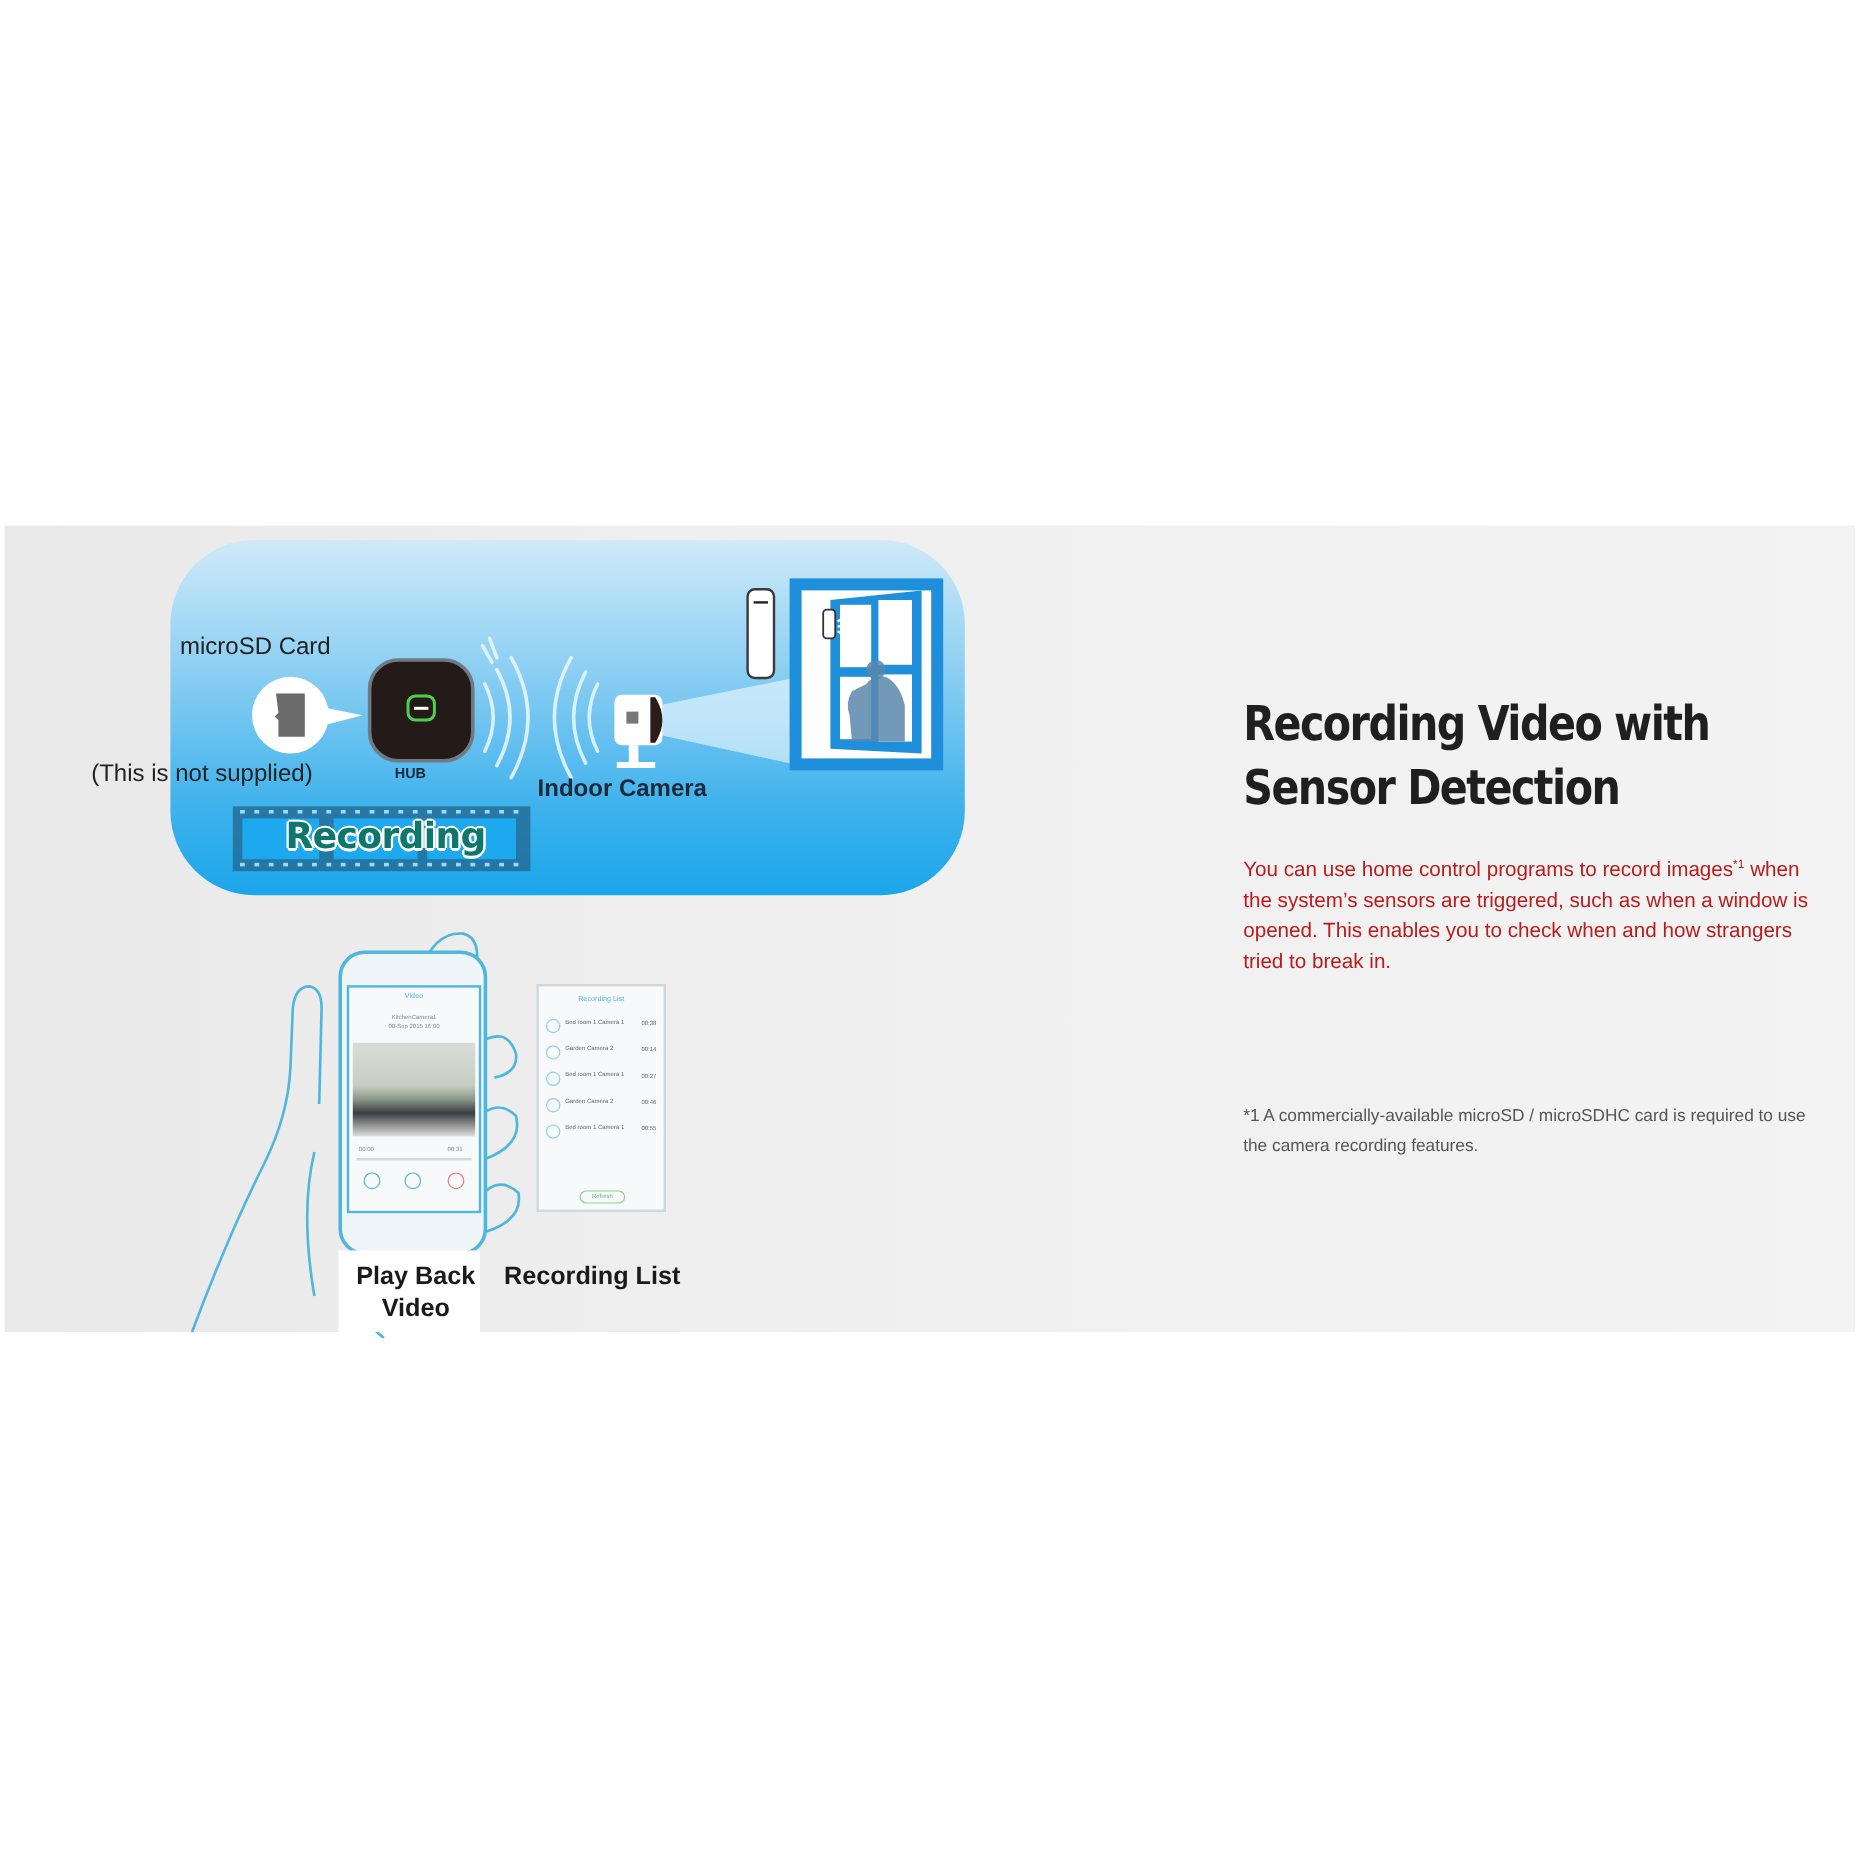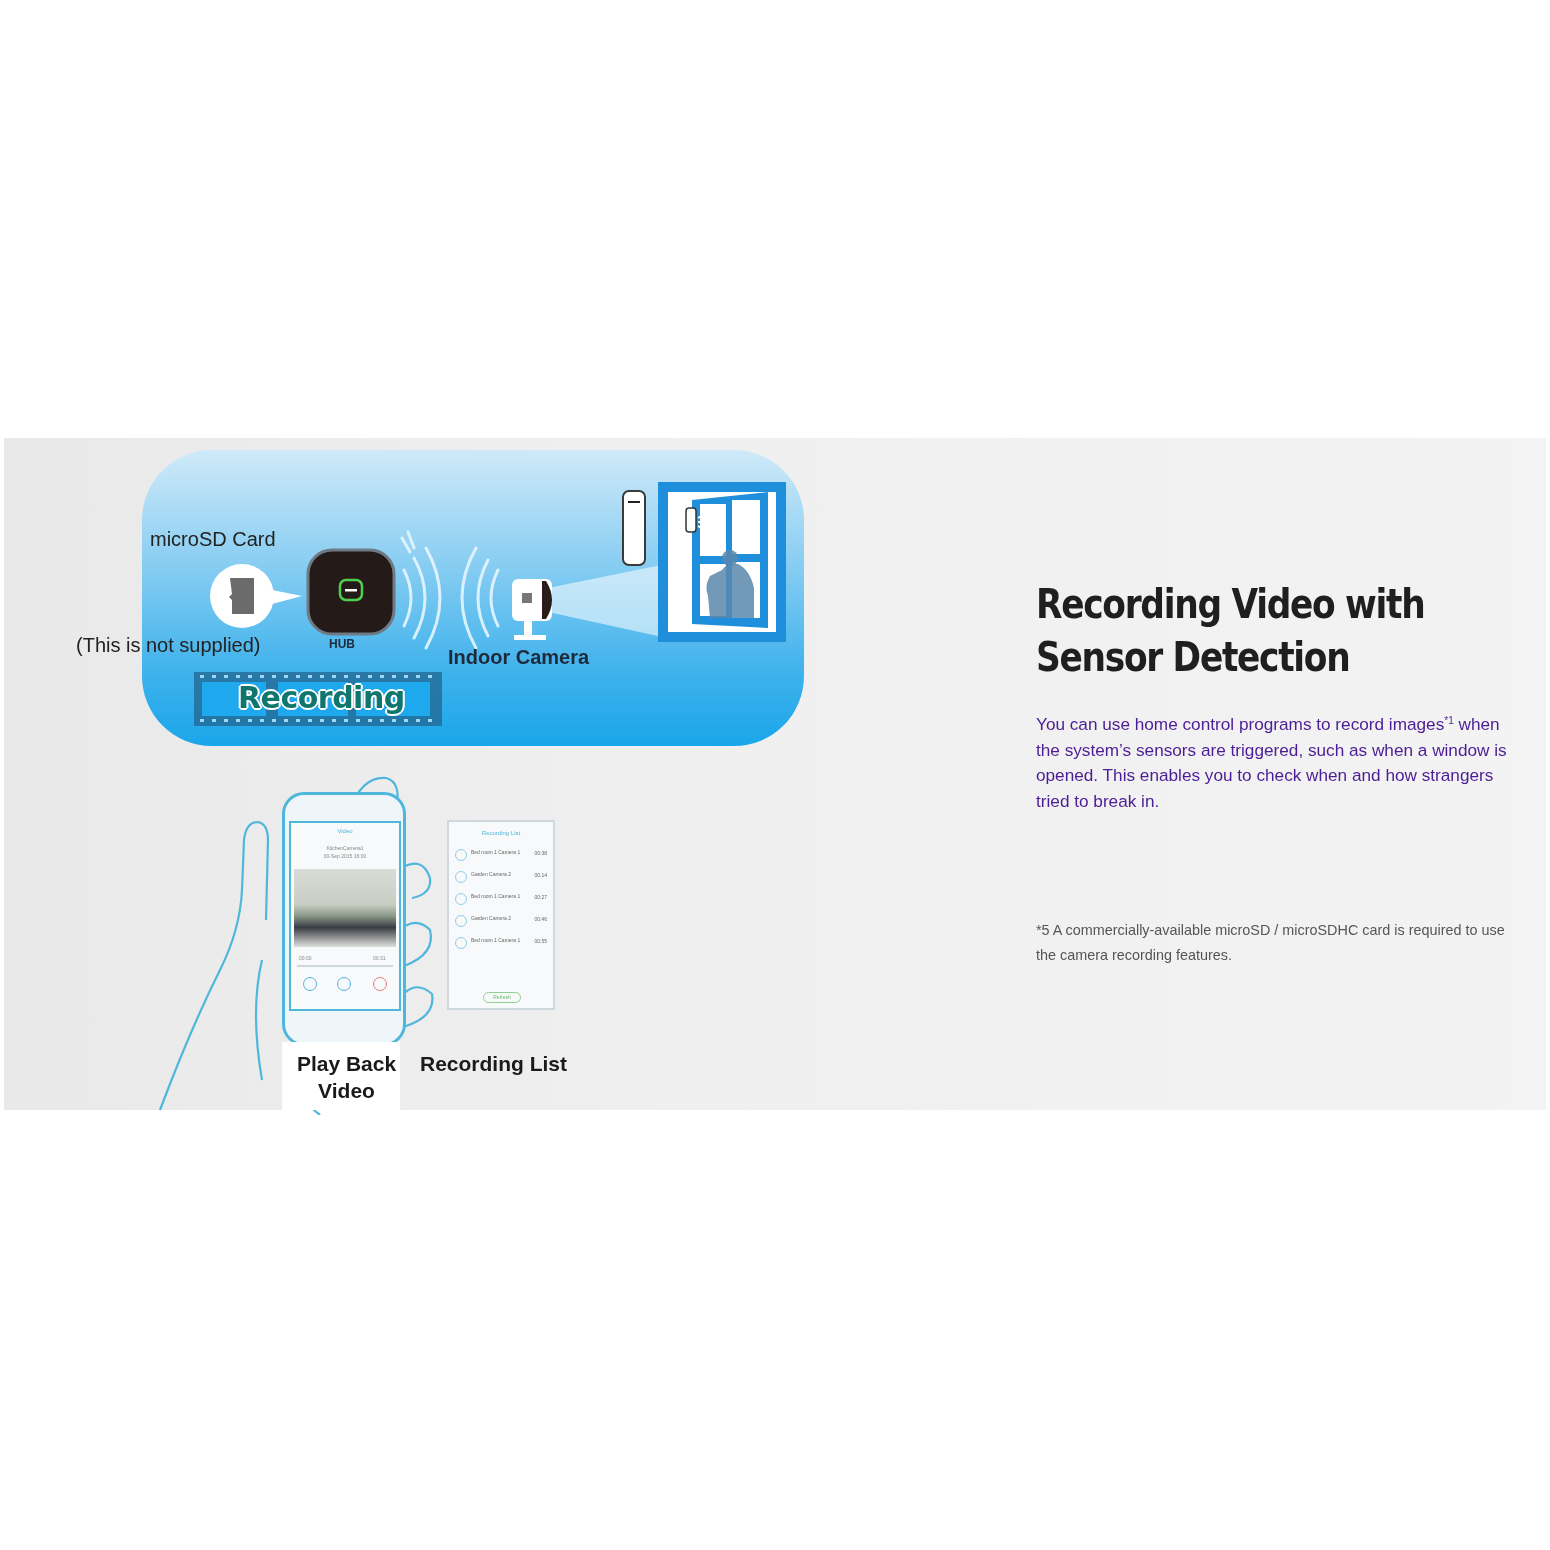--- a/index.html
+++ b/index.html
@@ -7,21 +7,21 @@
   .band { position:absolute; left:4px; top:438px; width:1542px; height:672px;
     background:linear-gradient(90deg,#e9e9e9 0%, #efefef 40%, #f3f3f3 100%); }
   .abs { position:absolute; }
   
   .panel { position:absolute; left:142px; top:450px; width:662px; height:296px; border-radius:70px;
     background:linear-gradient(180deg,#cfeaf9 0%, #8fd0f3 35%, #3fb2ec 75%, #1aa6ea 100%);
     overflow:visible; }
   .lbl-dark { color:#1e2a3a; font-weight:bold; font-family:"Liberation Sans", sans-serif; }
   .title { position:absolute; left:1036px; top:578px; width:460px; font-family:"DejaVu Sans", sans-serif; font-weight:bold;
     font-size:40px; line-height:53px; color:#1f1f1f; letter-spacing:-1.5px; transform:scaleX(0.86); transform-origin:left top; }
-  .body-text { position:absolute; left:1036px; top:712px; width:480px; font-size:17.2px; line-height:25.6px; color:#4c1d95; }
+  .body-text { position:absolute; left:1036px; top:712px; width:480px; font-size:17.2px; line-height:25.6px; color:#b91c1c; }
   .body-text sup { font-size:10px; vertical-align:top; position:relative; top:-4px; }
   .footnote { position:absolute; left:1036px; top:918px; width:480px; font-size:14.4px; line-height:25px; color:#555; }
   .rec-label { position:absolute; font-weight:bold; font-size:21px; color:#1a1a1a; text-align:center; }
 </style>
 </head>
 <body>
 
 <div class="band"></div>
 
 <div class="panel"></div>
@@ -207,13 +207,13 @@
 
 <div class="title">
   <div>Recording Video with</div>
   <div>Sensor Detection</div>
 </div>
 
 <div class="body-text">
   <div><span>You can use home control programs to record images</span><sup>*1</sup><span> when the system’s sensors are triggered, such as when a window is opened. This enables you to check when and how strangers tried to break in.</span></div>
 </div>
 
-<div class="footnote">*5 A commercially-available microSD / microSDHC card is required to use the camera recording features.</div>
+<div class="footnote">*1 A commercially-available microSD / microSDHC card is required to use the camera recording features.</div>
 
 </body></html>

